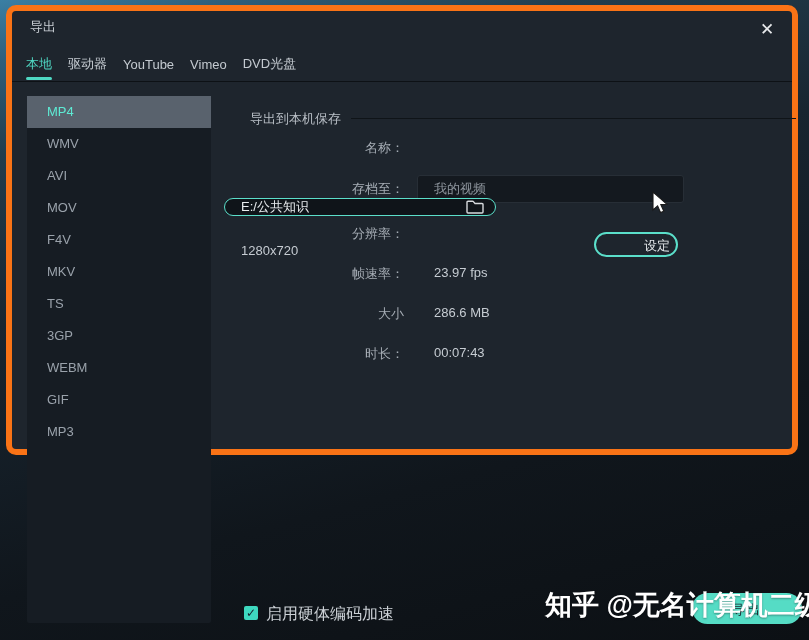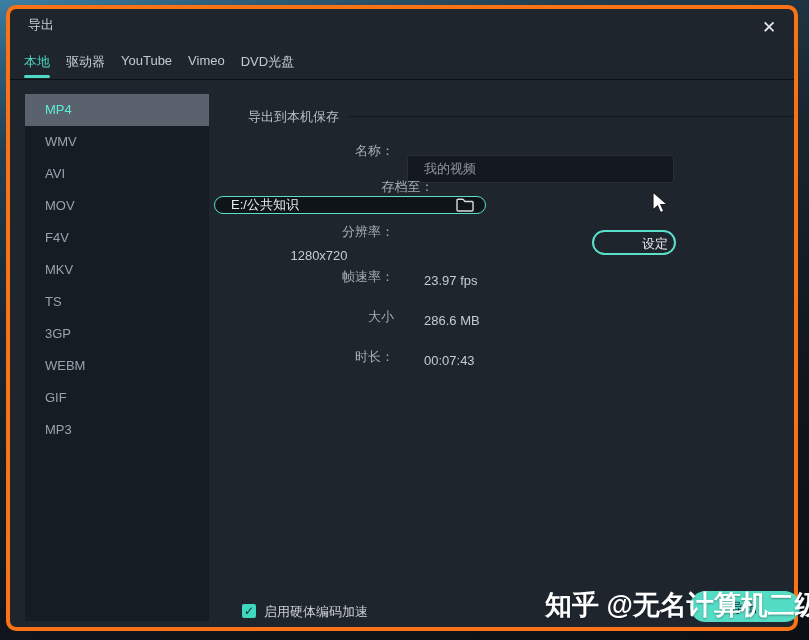--- a/index.html
+++ b/index.html
@@ -6,32 +6,32 @@
   body{
     width:809px;height:640px;overflow:hidden;
     font-family:"Liberation Sans","DejaVu Sans",sans-serif;
     background:linear-gradient(165deg,#3b7fa4 0%,#2e5f7c 7%,#223d4d 18%,#182530 38%,#10161c 70%,#0c1014 100%);
     position:relative;
   }
   .stage{position:absolute;inset:0;}
 
   
   .dialog{
-    position:absolute;left:6px;top:5px;width:792px;height:626px;
-    background:#1e252d;border:4px solid #f97316;border-radius:10px;
+    position:absolute;left:6px;top:5px;width:792px;height:450px;
+    background:#1e252d;border:6px solid #f97316;border-radius:10px;
     box-sizing:border-box;
   }
   .titlebar-title{position:absolute;left:18px;top:7px;font-size:13px;color:#c9ced4;}
   .close-btn{
     position:absolute;right:12px;top:6px;width:26px;height:26px;
     color:#e8eaec;font-size:17px;line-height:26px;text-align:center;cursor:default;
   }
 
   
-  .tabs{position:absolute;left:14px;top:42px;display:flex;gap:16px;}
+  .tabs{position:absolute;left:14px;top:42px;display:flex;gap:16px;align-items:center;}
   .tab{position:relative;font-size:13px;color:#c4cad0;padding:2px 0 10px 0;}
   .tab.active{color:#4fd8c3;}
   .tab.active::after{
     content:"";position:absolute;left:0;right:0;bottom:3px;height:3px;
     background:#4fd8c3;border-radius:2px;
   }
   .tabs-divider{position:absolute;left:0;top:70px;width:100%;height:1px;background:#0d1115;}
 
   
   .sidebar{
@@ -41,23 +41,23 @@
   .fmt-item{
     height:32px;line-height:32px;padding-left:20px;
     font-size:13px;color:#9aa2ab;
   }
   .fmt-item.selected{background:#59626d;color:#5eead4;}
 
   
   .section-head{position:absolute;left:238px;top:99px;font-size:13px;color:#b9bfc6;}
   .section-rule{position:absolute;left:339px;top:107px;width:445px;height:1px;background:#0f1418;}
 
-  .frow{position:absolute;left:204px;display:flex;align-items:center;height:28px;}
+  .frow{position:absolute;left:212px;display:flex;height:28px;}
   .frow .flabel{width:180px;text-align:right;font-size:13px;color:#a6adb5;margin-right:13px;flex:none;}
-  .fvalue{font-size:13px;color:#c6ccd2;padding-left:17px;margin-top:7px;}
+  .fvalue{font-size:13px;color:#c6ccd2;padding-left:17px;}
 
   .name-input{
     width:267px;height:28px;box-sizing:border-box;
     background:#14191f;border:1px solid #272e36;border-radius:3px;
     color:#8f969e;font-size:13px;padding:0 16px;outline:none;
     font-family:"Liberation Sans","DejaVu Sans",sans-serif;
     margin-top:36px;
   }
   .archive-wrap{
     width:272px;height:28px;box-sizing:border-box;
@@ -77,21 +77,21 @@
     color:#e3e7ea;font-size:13px;line-height:21px;text-align:right;
     box-sizing:border-box;cursor:default;
   }
 
   
   .hw-check{
     position:absolute;left:232px;top:595px;width:14px;height:14px;
     background:#3ed8bf;border-radius:2px;color:#15202a;
     font-size:12px;line-height:14px;text-align:center;font-weight:bold;
   }
-  .hw-label{position:absolute;left:254px;top:595px;font-size:13px;color:#ccd1d6;line-height:15px;}
+  .hw-label{position:absolute;left:254px;top:595px;font-size:16px;color:#ccd1d6;line-height:15px;}
   .export-btn{
     position:absolute;left:680px;top:582px;width:110px;height:31px;
     background:#55dcc5;border:none;border-radius:16px;
     color:#1a232c;font-size:13px;letter-spacing:2px;text-align:center;line-height:31px;
   }
 
   
   .watermark{
     position:absolute;left:545px;top:587px;z-index:30;
     font-size:27px;font-weight:600;color:#ffffff;white-space:nowrap;

